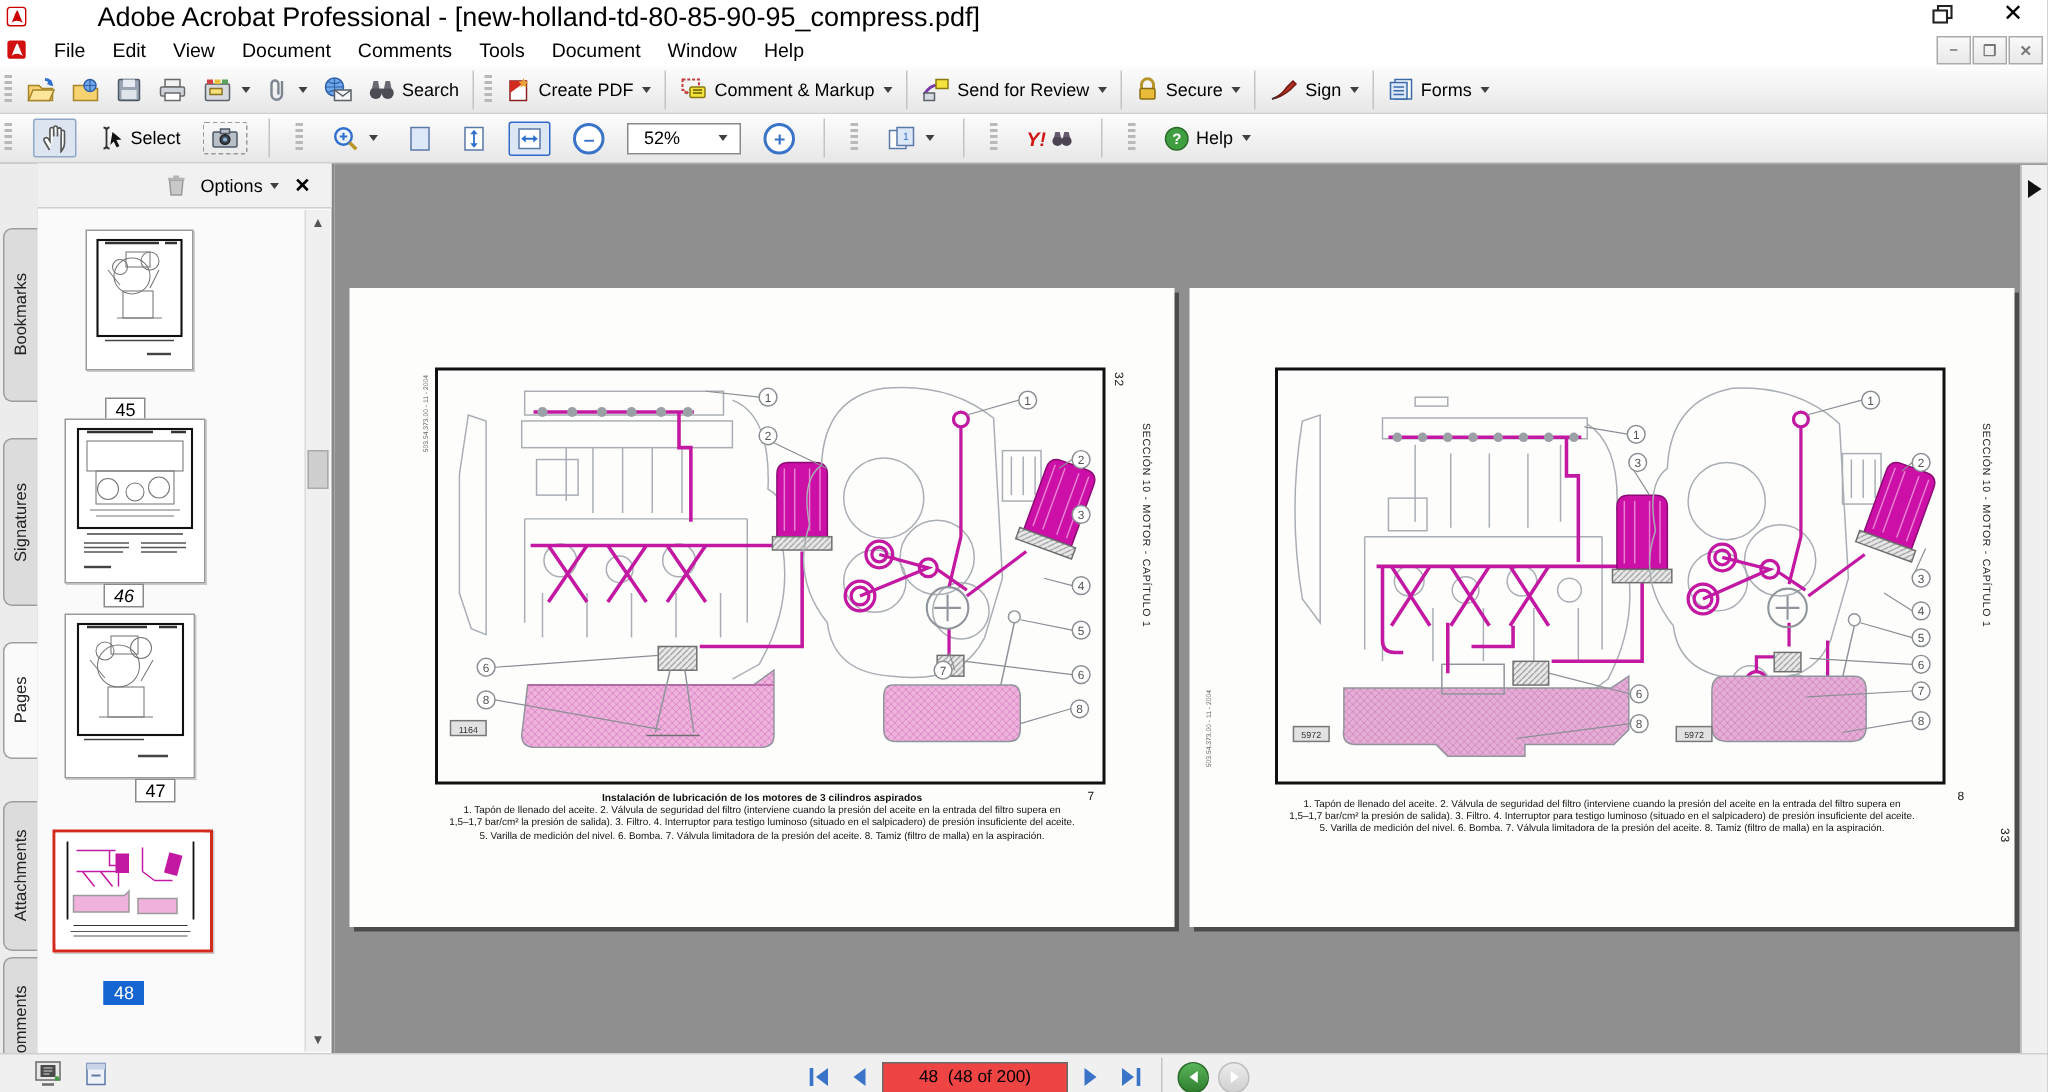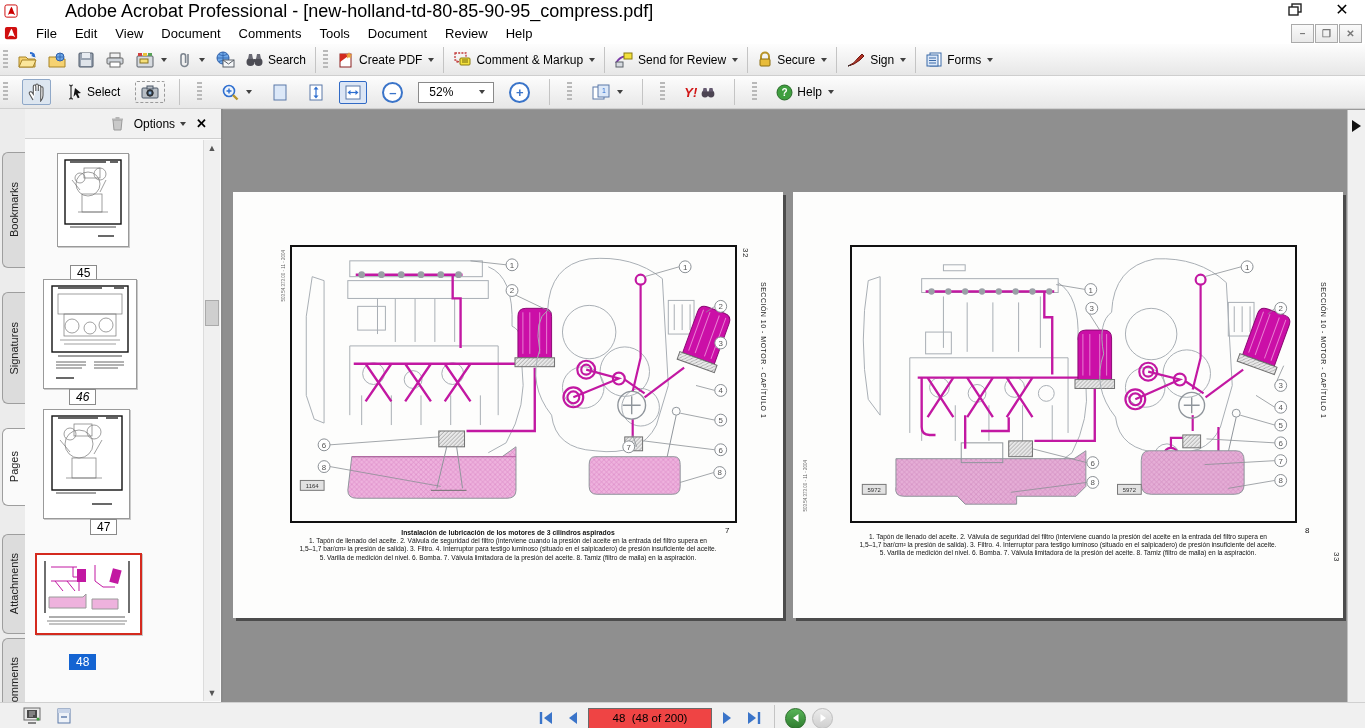--- a/index.html
+++ b/index.html
@@ -95,21 +95,21 @@
     <rect x="1" y="1" width="13" height="13" rx="2" fill="#d00f0f"></rect>
     <path d="M4 12 C6 7 7 4 8 3 C9 4 10 8 12 12 C9 10 6 10 4 12 Z" fill="#fff"></path>
   </svg>
   <span class="menu-item">File</span>
   <span class="menu-item">Edit</span>
   <span class="menu-item">View</span>
   <span class="menu-item">Document</span>
   <span class="menu-item">Comments</span>
   <span class="menu-item">Tools</span>
   <span class="menu-item">Document</span>
-  <span class="menu-item">Review</span>
+  <span class="menu-item">Window</span>
   <span class="menu-item">Help</span>
   <div class="mdi-group">
     <div class="mdi-btn">–</div>
     <div class="mdi-btn">❐</div>
     <div class="mdi-btn">✕</div>
   </div>
 </div>
 
 <div id="tb1" class="toolbar abs">
   <div class="grip"></div>

